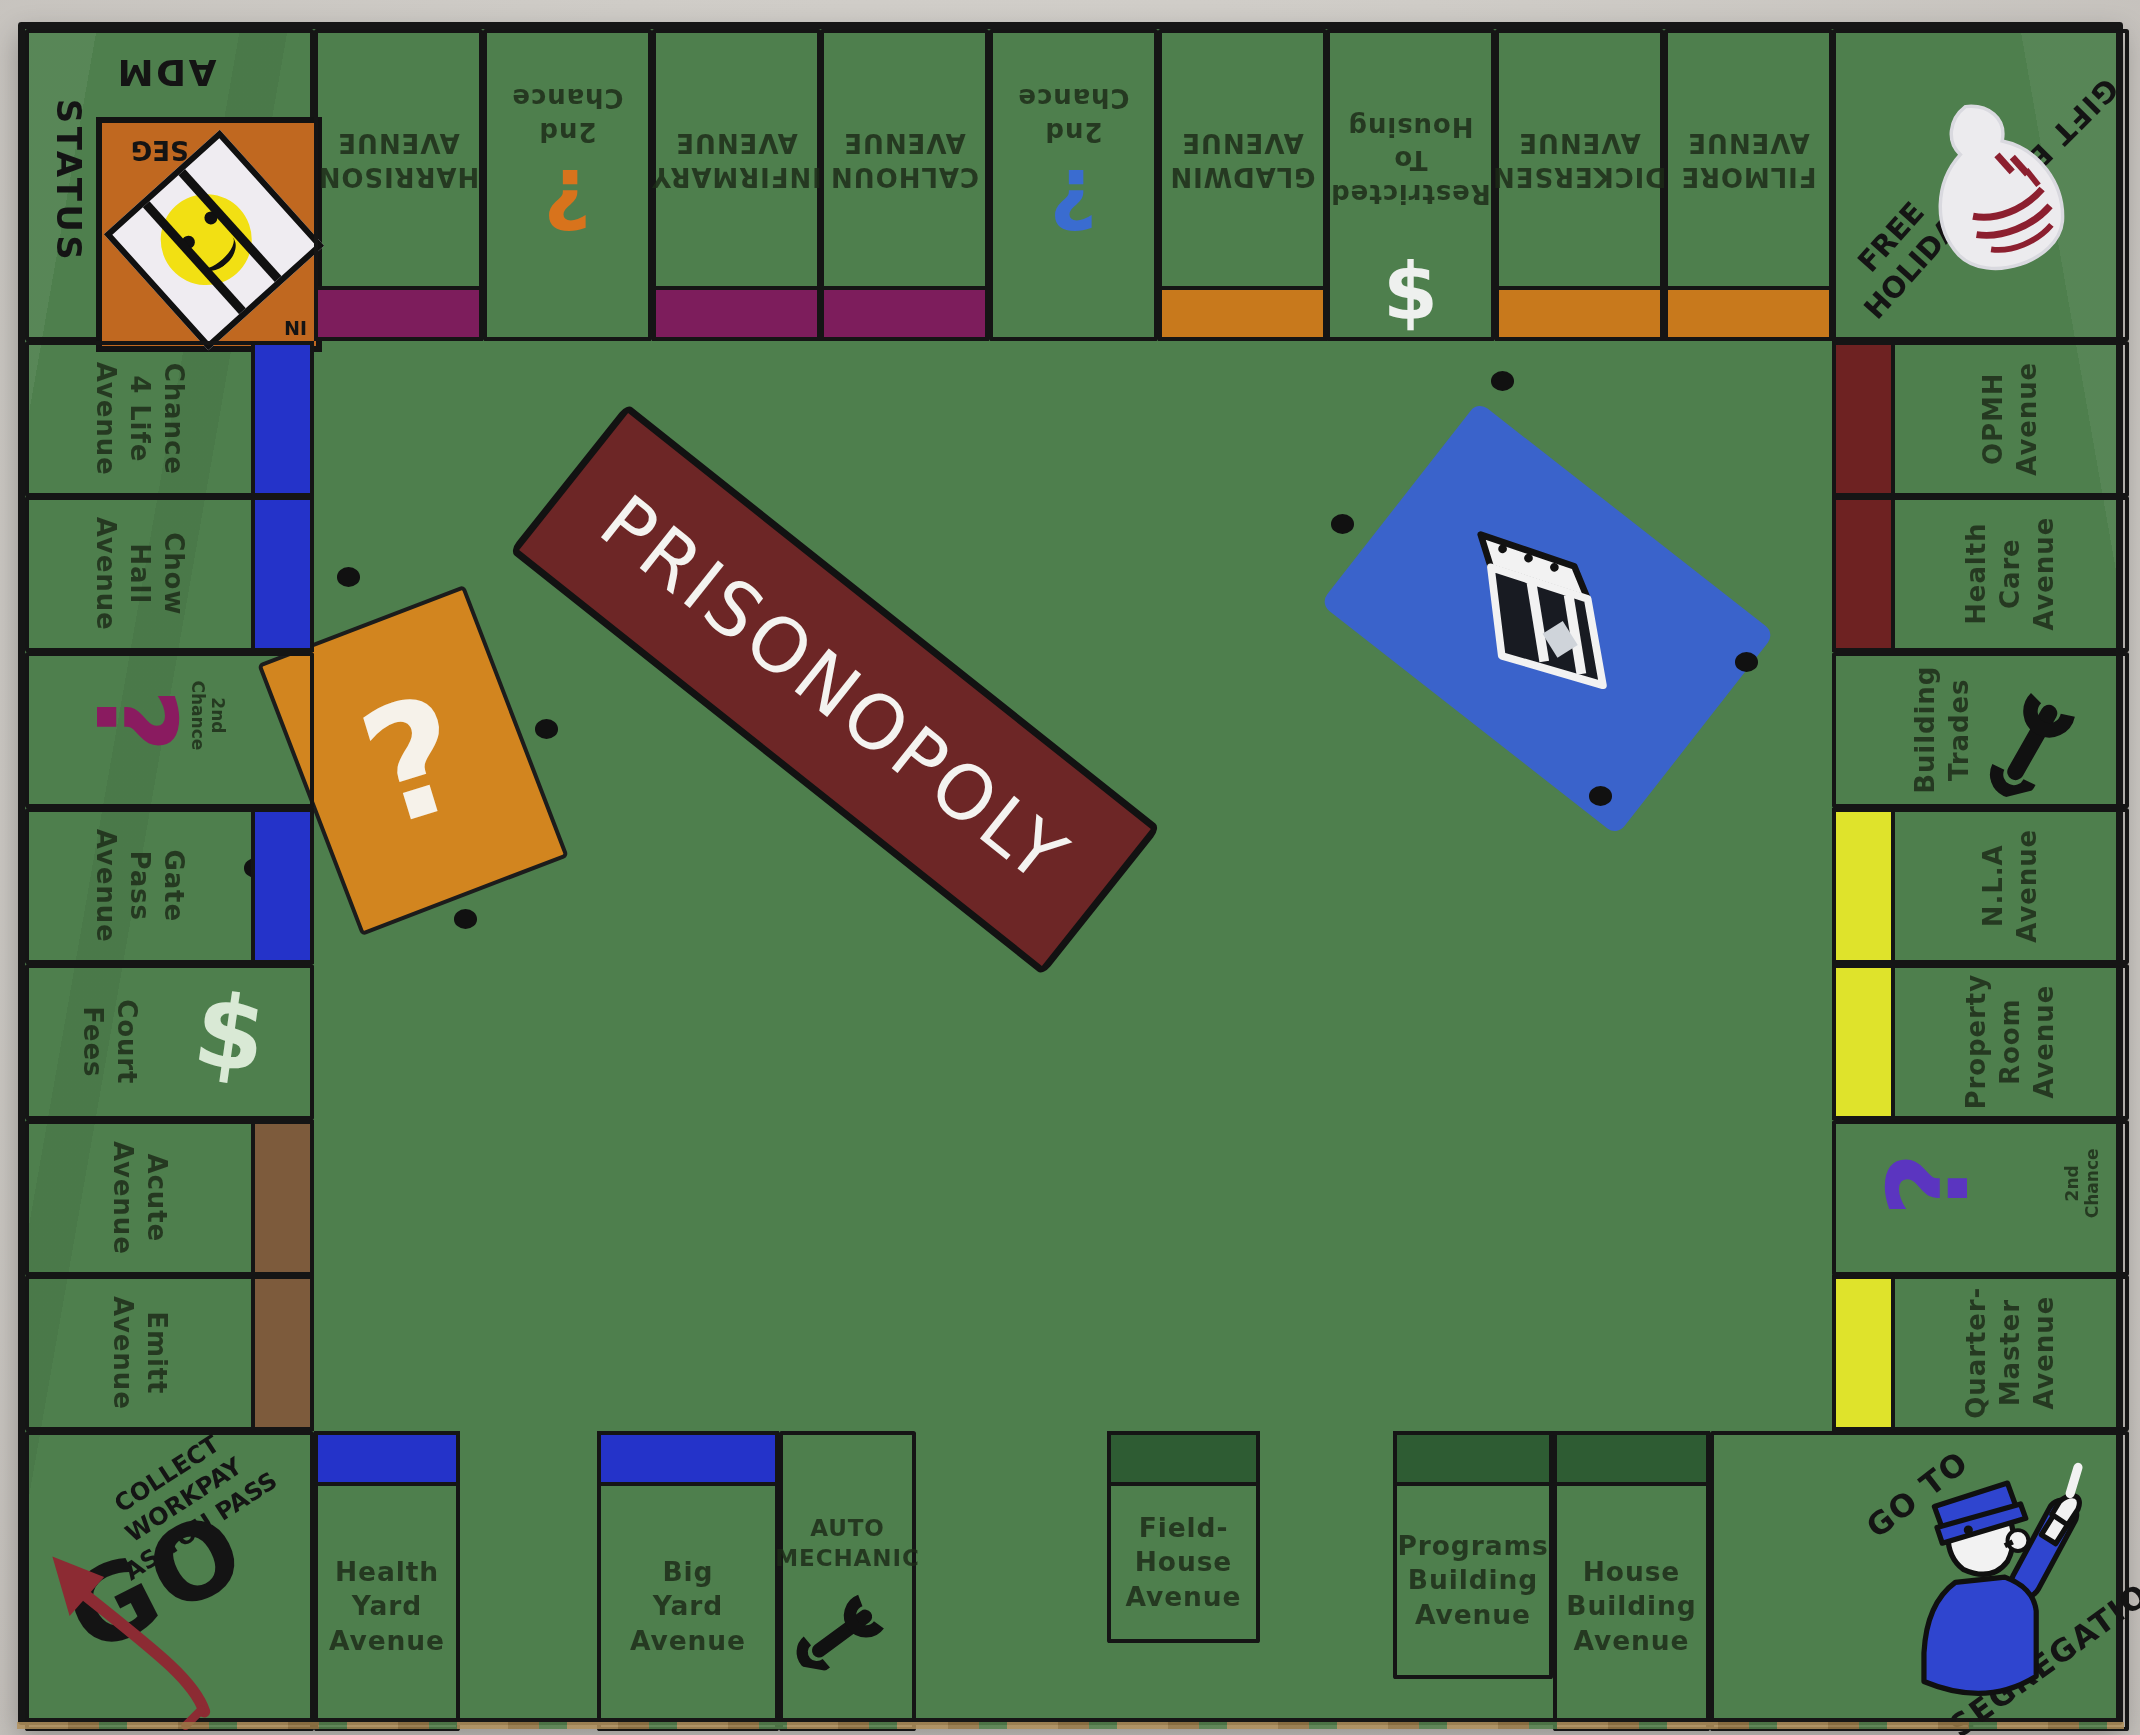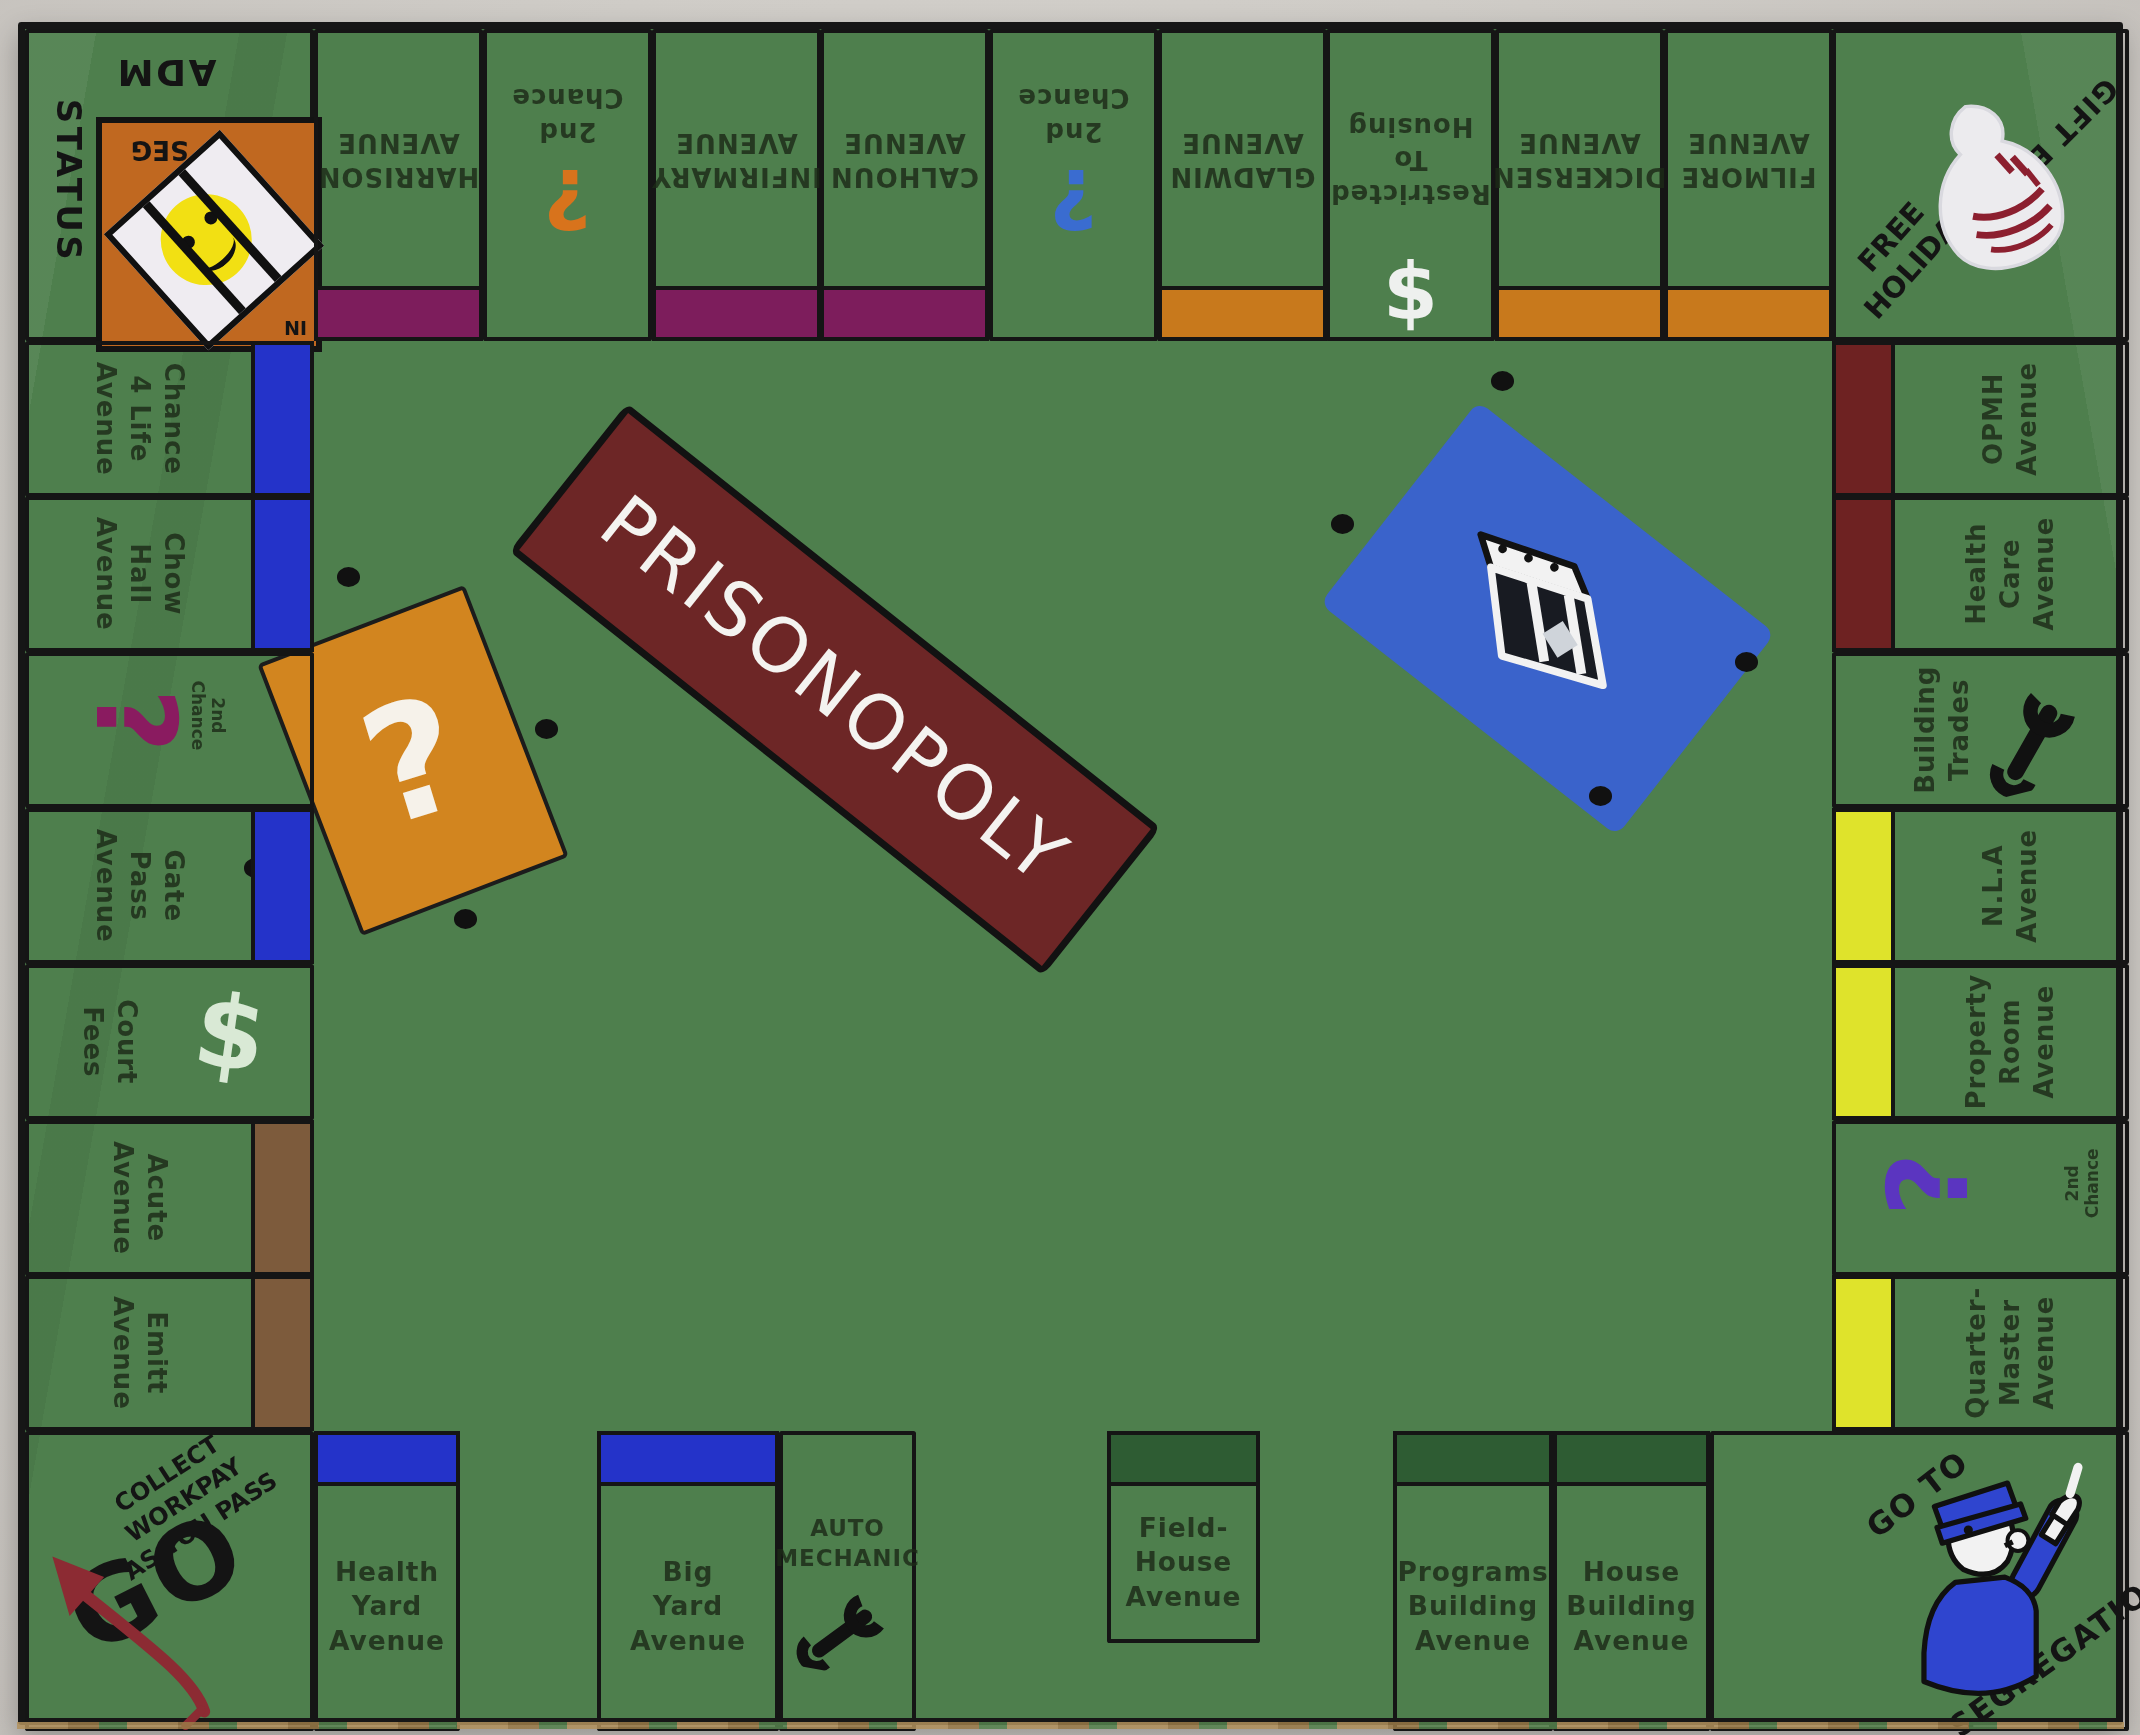--- a/index.html
+++ b/index.html
@@ -363,21 +363,21 @@
     </div>
   </div>
   <div class="tile bottom" style="left:1082px;top:1402px;width:153px;height:212px;">
     <div class="bar b-topside" style="background:#2e5c33;"></div>
     <div class="content">
           <span class="tlabel pre">Field-
 House
 Avenue</span>
         </div>
   </div>
-  <div class="tile bottom" style="left:1368px;top:1402px;width:160px;height:300px;">
+  <div class="tile bottom" style="left:1368px;top:1402px;width:160px;height:248px;">
     <div class="bar b-topside" style="background:#2e5c33;"></div>
     <div class="content">
           <span class="tlabel pre">Programs
 Building
 Avenue</span>
         </div>
   </div>
   <div class="tile bottom" style="left:1528px;top:1402px;width:157px;height:300px;">
     <div class="bar b-topside" style="background:#2e5c33;"></div>
     <div class="content">

